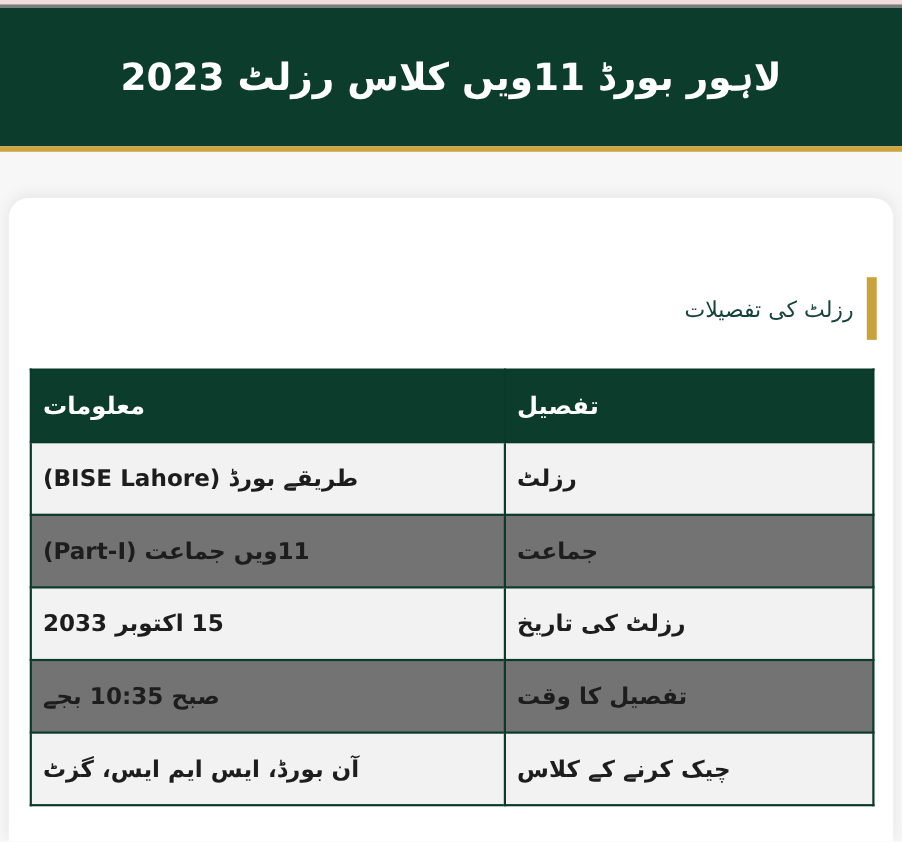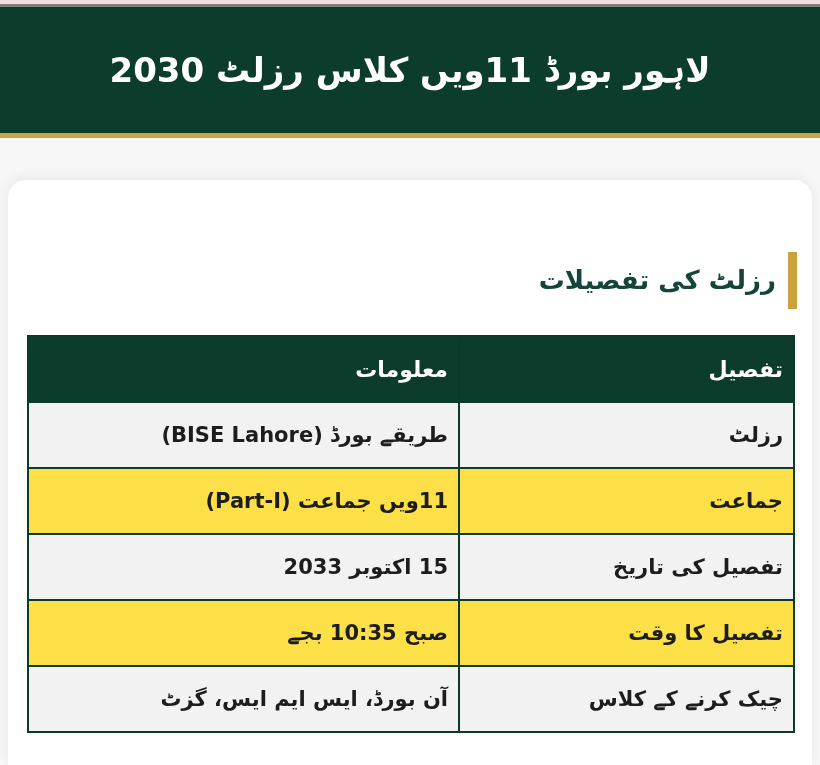--- a/index.html
+++ b/index.html
@@ -50,64 +50,64 @@
     gap:12px;
   }
   .accent-bar{
     width:9px;
     height:57px;
     background:var(--gold-bar);
     flex:0 0 auto;
   }
   .section-heading h2{
     color:var(--heading-text);
-    font-size:26px;
-    font-weight:700;
+    font-size:20px;
+    font-weight:400;
     line-height:1.2;
   }
   table.details{
     direction:rtl;
     border-collapse:collapse;
     margin:26px 19px 0 19px;
     width:766px;
     table-layout:fixed;
   }
   table.details th,
   table.details td{
     border:2px solid var(--border-green);
-    text-align:right;
+    text-align:left;
     vertical-align:middle;
     height:66px;
     padding:6px 10px;
     font-size:21px;
     font-weight:700;
   }
   table.details th{
     background:var(--header-green);
     color:#ffffff;
     font-size:22px;
   }
   table.details td{
     color:var(--cell-text);
-    background:#fde047;
+    background:#737373;
   }
   table.details tbody tr:nth-child(odd) td{
     background:var(--alt-row);
   }
   col.detail-col{width:335px;}
   col.info-col{width:431px;}
 </style>
 </head>
 <body>
 
 <div class="top-strip"></div>
 <div class="gray-line"></div>
 
 <header class="site-header">
-  <h1 class="site-title">لاہور بورڈ 11ویں کلاس رزلٹ 2030</h1>
+  <h1 class="site-title">لاہور بورڈ 11ویں کلاس رزلٹ 2023</h1>
 </header>
 
 <div class="gold-stripe"></div>
 
 <main class="card">
 
   <div class="section-heading">
     <span class="accent-bar"></span>
     <h2>رزلٹ کی تفصیلات</h2>
   </div>
@@ -126,21 +126,21 @@
     <tbody>
       <tr>
         <td>رزلٹ</td>
         <td>طریقے بورڈ (BISE Lahore)</td>
       </tr>
       <tr>
         <td>جماعت</td>
         <td>11ویں جماعت (Part-I)</td>
       </tr>
       <tr>
-        <td>تفصیل کی تاریخ</td>
+        <td>رزلٹ کی تاریخ</td>
         <td>15 اکتوبر 2033</td>
       </tr>
       <tr>
         <td>تفصیل کا وقت</td>
         <td>صبح 10:35 بجے</td>
       </tr>
       <tr>
         <td>چیک کرنے کے کلاس</td>
         <td>آن بورڈ، ایس ایم ایس، گزٹ</td>
       </tr>

